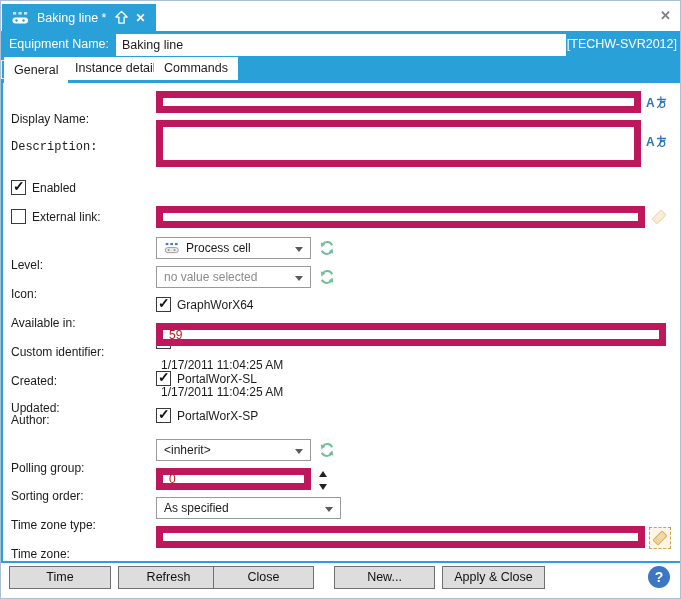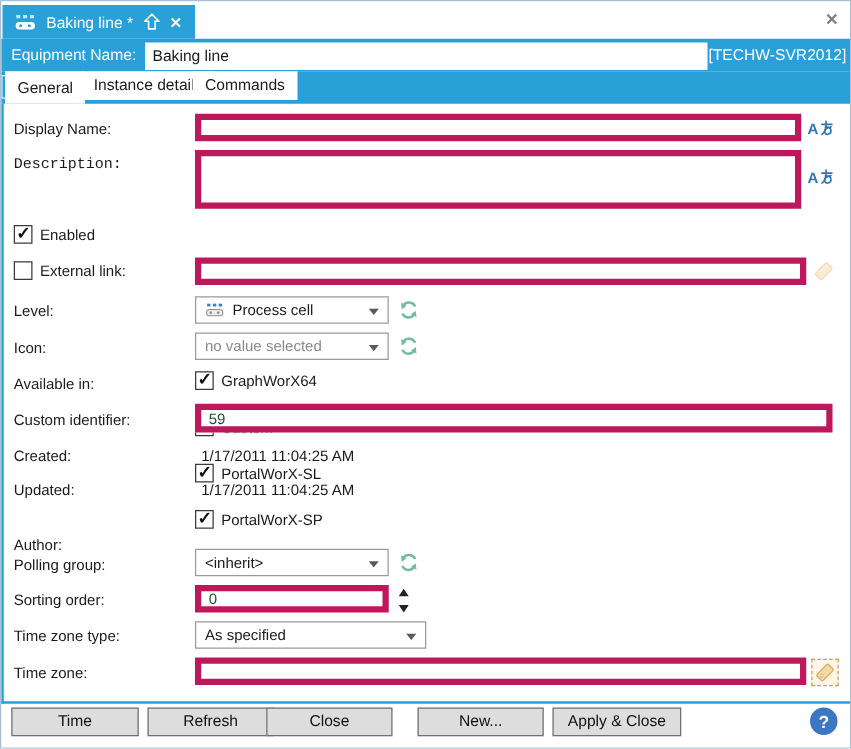--- a/index.html
+++ b/index.html
@@ -44,25 +44,25 @@
     position:absolute; top:59px; height:19px; width:21px; line-height:17px;
     background:#2aa0d9; border:1px solid #e9f4fa; color:#fff; text-align:center;
     font-size:12px; cursor:pointer;
   }
   
   .content-frame {
     position:absolute; left:0; top:82px; width:681px; height:480px;
     border-left:2px solid #2aa0d9; border-right:2px solid #2aa0d9;
     border-bottom:2px solid #2aa0d9; pointer-events:none; z-index:0;
   }
-  .flabel { position:absolute; left:10px; white-space:nowrap; }
+  .flabel { position:absolute; left:10px; white-space:nowrap;margin-top:16px; }
   .fvalue { position:absolute; left:160px; white-space:nowrap; }
   .tinput {
-    position:absolute; border:5px solid #be185d; background:#fff;
-    font:12px "Liberation Sans",sans-serif; color:#14532d; padding:0 6px;
+    position:absolute; border:7px solid #be185d; background:#fff;
+    font:12px "Liberation Sans",sans-serif; color:#b91c1c; padding:0 6px;
   }
   textarea.tinput { resize:none; padding:3px 6px; }
   .dd {
     position:absolute; height:22px; border:1px solid #9a9a9a; background:#fff;
     cursor:pointer; display:flex; align-items:center; padding:0 20px 0 7px;
   }
   .dd .txt { white-space:nowrap; overflow:hidden; }
   .dd .txt.placeholder { color:#8a8a8a; }
   .dd .arr {
     position:absolute; right:7px; top:9px; width:0; height:0;
@@ -246,21 +246,21 @@
     </label>
   </div>
 
   <div class="flabel" style="top:328px;">Custom identifier:</div>
   <input class="tinput" style="left: 155px; top: 322px; width: 510px; height: 23px;" value="59">
 
   <div class="flabel" style="top:357px;">Created:</div>
   <div class="fvalue" style="top:357px;">1/17/2011 11:04:25 AM</div>
   <div class="flabel" style="top:384px;">Updated:</div>
   <div class="fvalue" style="top:384px;">1/17/2011 11:04:25 AM</div>
-  <div class="flabel" style="top:428px;">Author:</div>
+  <div class="flabel" style="top:396px;">Author:</div>
   <div class="fvalue" style="top:412px;"></div>
 
   <div class="flabel" style="top:444px;">Polling group:</div>
   <div class="dd" style="left:155px; top:438px; width:155px;">
     <span class="txt">&lt;inherit&gt;</span>
     <span class="arr"></span>
   </div>
   <span class="icon-btn" style="left:318px; top:441px;">
     <svg width="16" height="16" viewBox="0 0 16 16">
       <g stroke="#74bd9b" stroke-width="2" fill="none">

